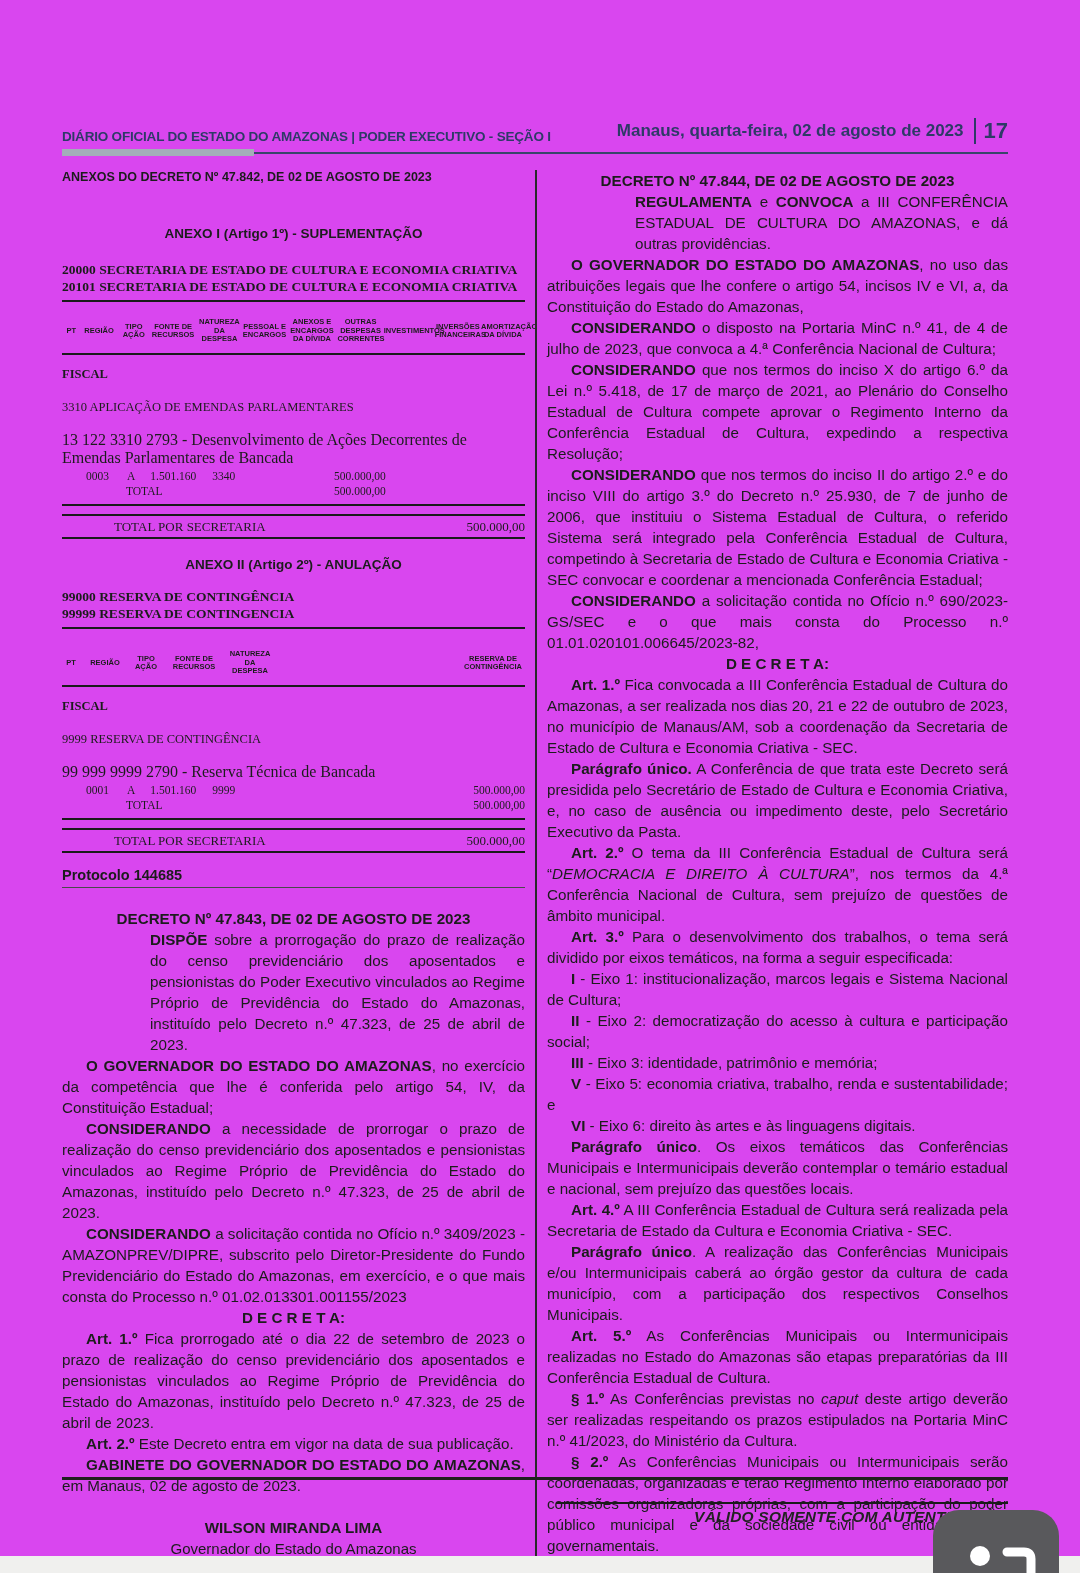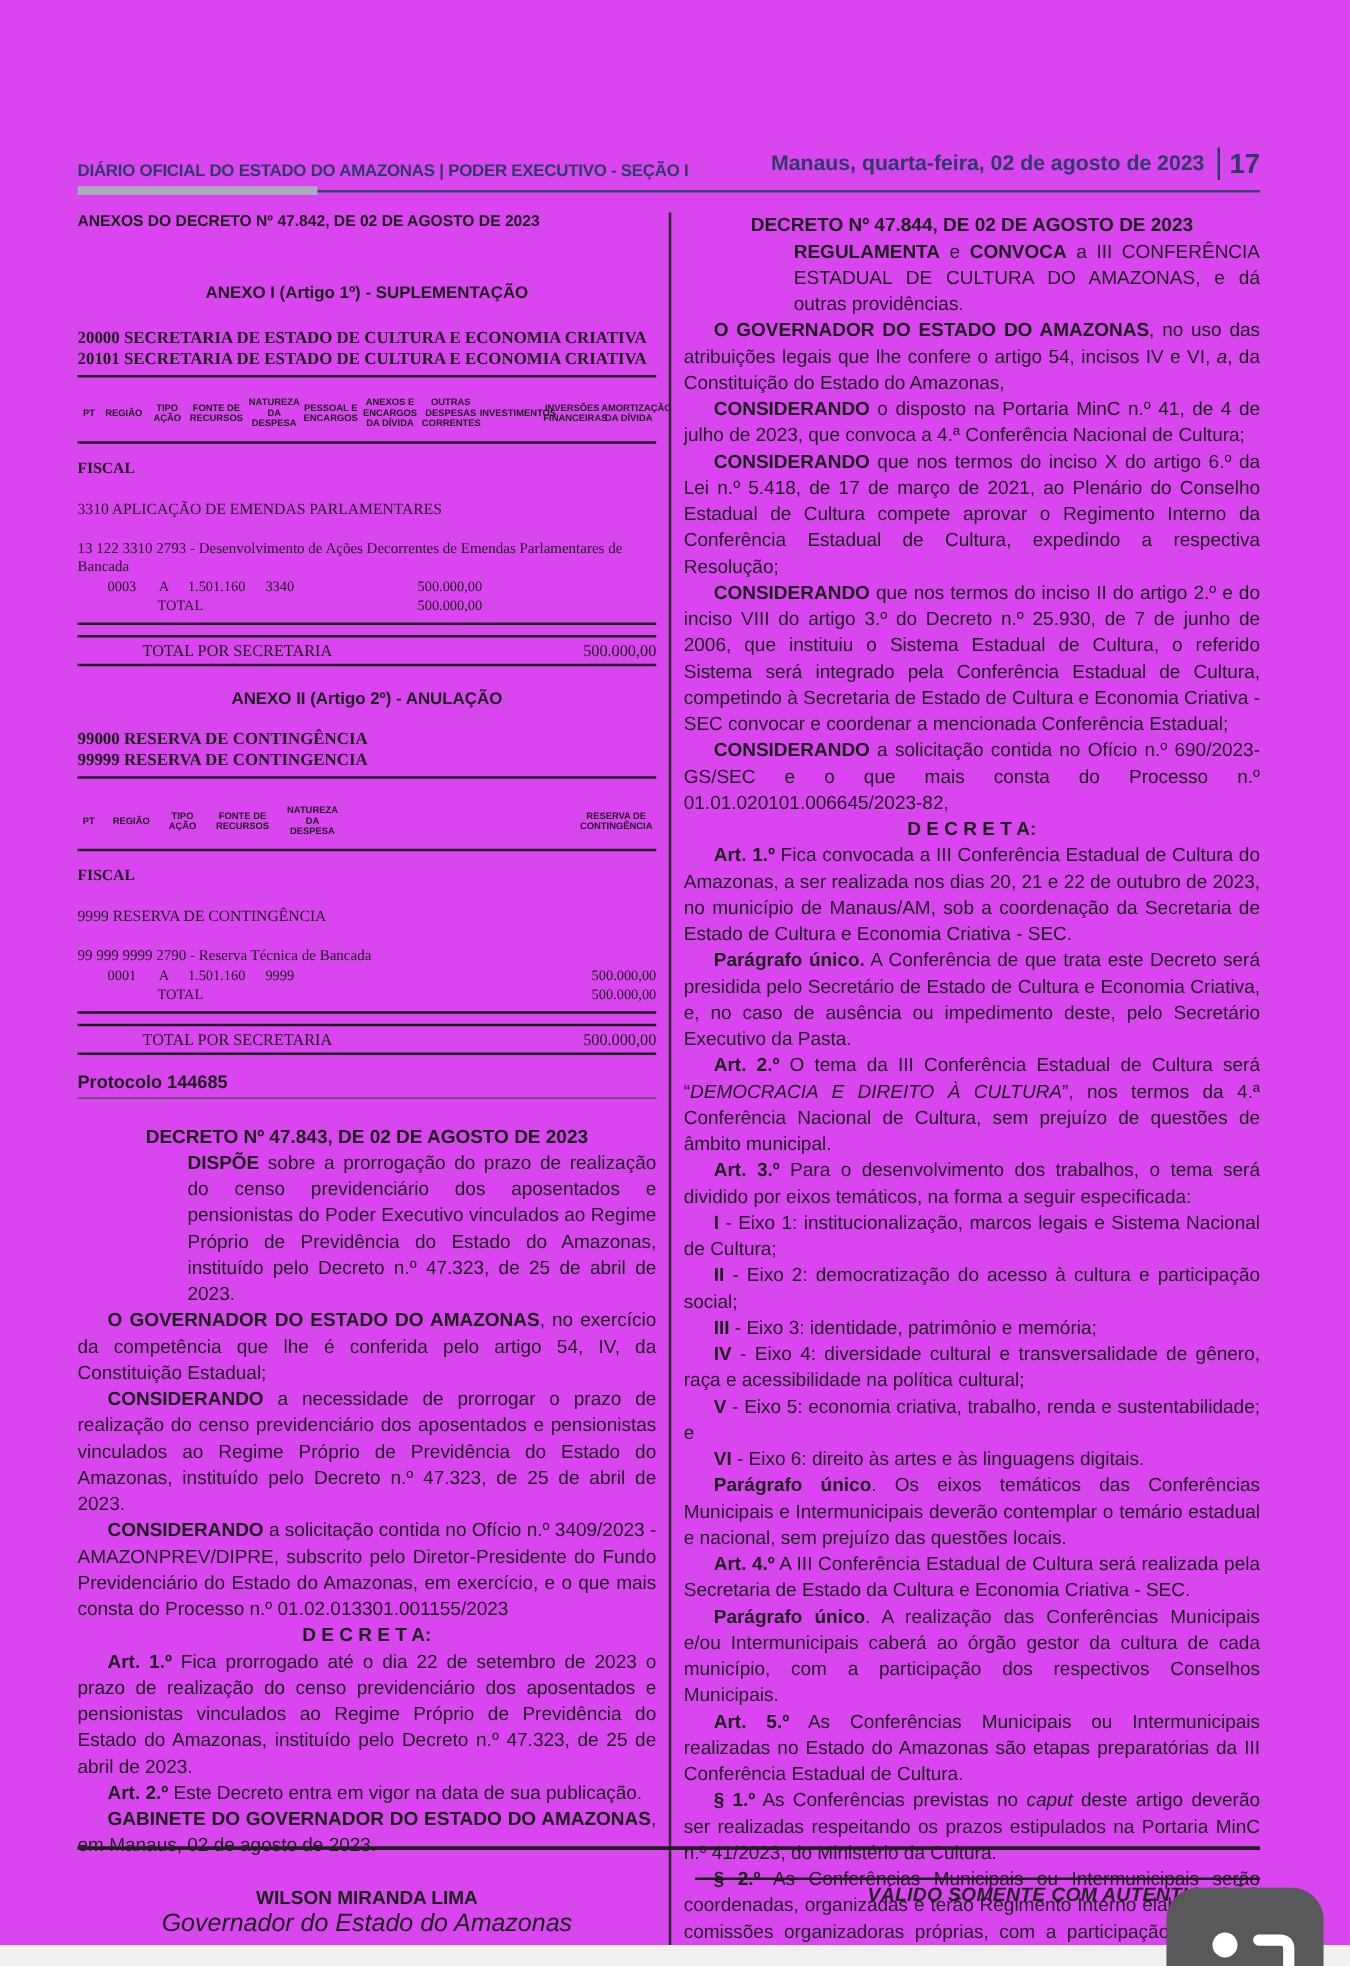--- a/index.html
+++ b/index.html
@@ -29,21 +29,21 @@
   .rule-thin{height:1px;background:#4a4a4a;}
   .thead1{display:flex;align-items:center;margin-top:7px;min-height:44px;}
   .thead1 .th{font-size:7.5px;font-weight:bold;text-align:center;line-height:8.5px;}
   .t1c0{width:4%;}.t1c1{width:8%;}.t1c2{width:7%;}.t1c3{width:10%;}.t1c4{width:10%;}
   .t1c5{width:9.5%;}.t1c6{width:11%;}.t1c7{width:10%;}.t1c8{width:11%;}.t1c9{width:10%;}.t1c10{width:9.5%;}
   .thead2{display:flex;align-items:center;justify-content:space-between;margin-top:12px;min-height:44px;}
   .thead2-left{display:flex;align-items:center;gap:8px;}
   .thead2 .th{font-size:7.5px;font-weight:bold;text-align:center;line-height:8.5px;}
   .fiscal{font-family:"Liberation Serif",serif;font-weight:bold;font-size:12.5px;margin-top:12px;}
   .program{font-family:"Liberation Serif",serif;font-weight:normal;font-size:12.5px;margin-top:18px;}
-  .action-line{font-family:"Liberation Serif",serif;font-size:12px;margin-top:16px;}
+  .action-line{font-family:"Liberation Serif",serif;font-size:16px;margin-top:16px;}
   .code-row{position:relative;font-family:"Liberation Serif",serif;font-size:11.5px;margin-top:3px;height:15px;}
   .code-row .c1{margin-left:24px;}.code-row .c2{margin-left:18px;}.code-row .c3{margin-left:15px;}.code-row .c4{margin-left:16px;}
   .val-mid{position:absolute;left:272px;top:0;}
   .val-right{position:absolute;right:0;top:0;}
   .total-row{position:relative;font-family:"Liberation Serif",serif;font-size:11.5px;height:16px;}
   .total-row .lbl{margin-left:64px;}
   .tps-row{position:relative;font-family:"Liberation Serif",serif;font-size:13px;height:18px;padding-top:3px;}
   .tps-row .lbl{margin-left:52px;}
   .protocolo{text-align:left;font-weight:bold;font-size:14.5px;margin-top:14px;margin-bottom:4px;}
 
@@ -52,21 +52,21 @@
   .paras .para.doc-title{text-align:center;text-indent:0;font-weight:bold;}
   .paras .para.ementa{margin-left:88px;text-indent:0;}
   .paras .para.center{text-align:center;text-indent:0;}
   .para .b{font-weight:bold;}
   .para .i{font-style:italic;}
 
   
   .sigs{margin-top:21px;}
   .sig{text-align:center;margin-bottom:11px;}
   .sig-name{font-weight:bold;font-size:15.2px;line-height:21px;}
-  .sig-role{font-size:20px;line-height:21px;font-style:italic;}
+  .sig-role{font-size:15px;line-height:21px;}
 
   .full-rule{position:absolute;left:62px;top:1477px;width:946px;height:3px;background:#1f1f1f;}
 
   
   .valid-block{position:absolute;right:72px;top:1502px;width:452px;text-align:right;}
   .valid-line{height:2px;background:#1a1a1a;margin-bottom:4px;}
   .valid-text{font-style:italic;font-weight:bold;font-size:15.5px;letter-spacing:0.2px;color:#222;}
   .bottom-strip{position:absolute;left:0;bottom:0;width:1080px;height:17px;background:#f0f0ee;}
   .cam-icon{position:absolute;left:933px;top:1510px;width:126px;height:92px;z-index:5;}
 </style>
@@ -205,21 +205,20 @@
           <p class="para "><span class="b">CONSIDERANDO</span><span> que nos termos do inciso II do artigo 2.º e do inciso VIII do artigo 3.º do Decreto n.º 25.930, de 7 de junho de 2006, que instituiu o Sistema Estadual de Cultura, o referido Sistema será integrado pela Conferência Estadual de Cultura, competindo à Secretaria de Estado de Cultura e Economia Criativa - SEC convocar e coordenar a mencionada Conferência Estadual;</span></p>
           <p class="para "><span class="b">CONSIDERANDO</span><span> a solicitação contida no Ofício n.º 690/2023-GS/SEC e o que mais consta do Processo n.º 01.01.020101.006645/2023-82,</span></p>
           <p class="para center"><span class="b">D E C R E T A:</span></p>
           <p class="para "><span class="b">Art. 1.º</span><span> Fica convocada a III Conferência Estadual de Cultura do Amazonas, a ser realizada nos dias 20, 21 e 22 de outubro de 2023, no município de Manaus/AM, sob a coordenação da Secretaria de Estado de Cultura e Economia Criativa - SEC.</span></p>
           <p class="para "><span class="b">Parágrafo único.</span><span> A Conferência de que trata este Decreto será presidida pelo Secretário de Estado de Cultura e Economia Criativa, e, no caso de ausência ou impedimento deste, pelo Secretário Executivo da Pasta.</span></p>
           <p class="para "><span class="b">Art. 2.º</span><span> O tema da III Conferência Estadual de Cultura será “</span><span class="i">DEMOCRACIA E DIREITO À CULTURA</span><span>”, nos termos da 4.ª Conferência Nacional de Cultura, sem prejuízo de questões de âmbito municipal.</span></p>
           <p class="para "><span class="b">Art. 3.º</span><span> Para o desenvolvimento dos trabalhos, o tema será dividido por eixos temáticos, na forma a seguir especificada:</span></p>
           <p class="para "><span class="b">I</span><span> - Eixo 1: institucionalização, marcos legais e Sistema Nacional de Cultura;</span></p>
           <p class="para "><span class="b">II</span><span> - Eixo 2: democratização do acesso à cultura e participação social;</span></p>
           <p class="para "><span class="b">III</span><span> - Eixo 3: identidade, patrimônio e memória;</span></p>
-          <p class="para "><span class="b">IV</span><span> - Eixo 4: diversidade cultural e transversalidade de gênero, raça e acessibilidade na política cultural;</span></p>
           <p class="para "><span class="b">V</span><span> - Eixo 5: economia criativa, trabalho, renda e sustentabilidade; e</span></p>
           <p class="para "><span class="b">VI</span><span> - Eixo 6: direito às artes e às linguagens digitais.</span></p>
           <p class="para "><span class="b">Parágrafo único</span><span>. Os eixos temáticos das Conferências Municipais e Intermunicipais deverão contemplar o temário estadual e nacional, sem prejuízo das questões locais.</span></p>
           <p class="para "><span class="b">Art. 4.º</span><span> A III Conferência Estadual de Cultura será realizada pela Secretaria de Estado da Cultura e Economia Criativa - SEC.</span></p>
           <p class="para "><span class="b">Parágrafo único</span><span>. A realização das Conferências Municipais e/ou Intermunicipais caberá ao órgão gestor da cultura de cada município, com a participação dos respectivos Conselhos Municipais.</span></p>
           <p class="para "><span class="b">Art. 5.º</span><span> As Conferências Municipais ou Intermunicipais realizadas no Estado do Amazonas são etapas preparatórias da III Conferência Estadual de Cultura.</span></p>
           <p class="para "><span class="b">§ 1.º</span><span> As Conferências previstas no </span><span class="i">caput</span><span> deste artigo deverão ser realizadas respeitando os prazos estipulados na Portaria MinC n.º 41/2023, do Ministério da Cultura.</span></p>
           <p class="para "><span class="b">§ 2.º</span><span> As Conferências Municipais ou Intermunicipais serão coordenadas, organizadas e terão Regimento Interno elaborado por comissões organizadoras próprias, com a participação do poder público municipal e da sociedade civil ou entidades não governamentais.</span></p>
         </div>
     </div>

